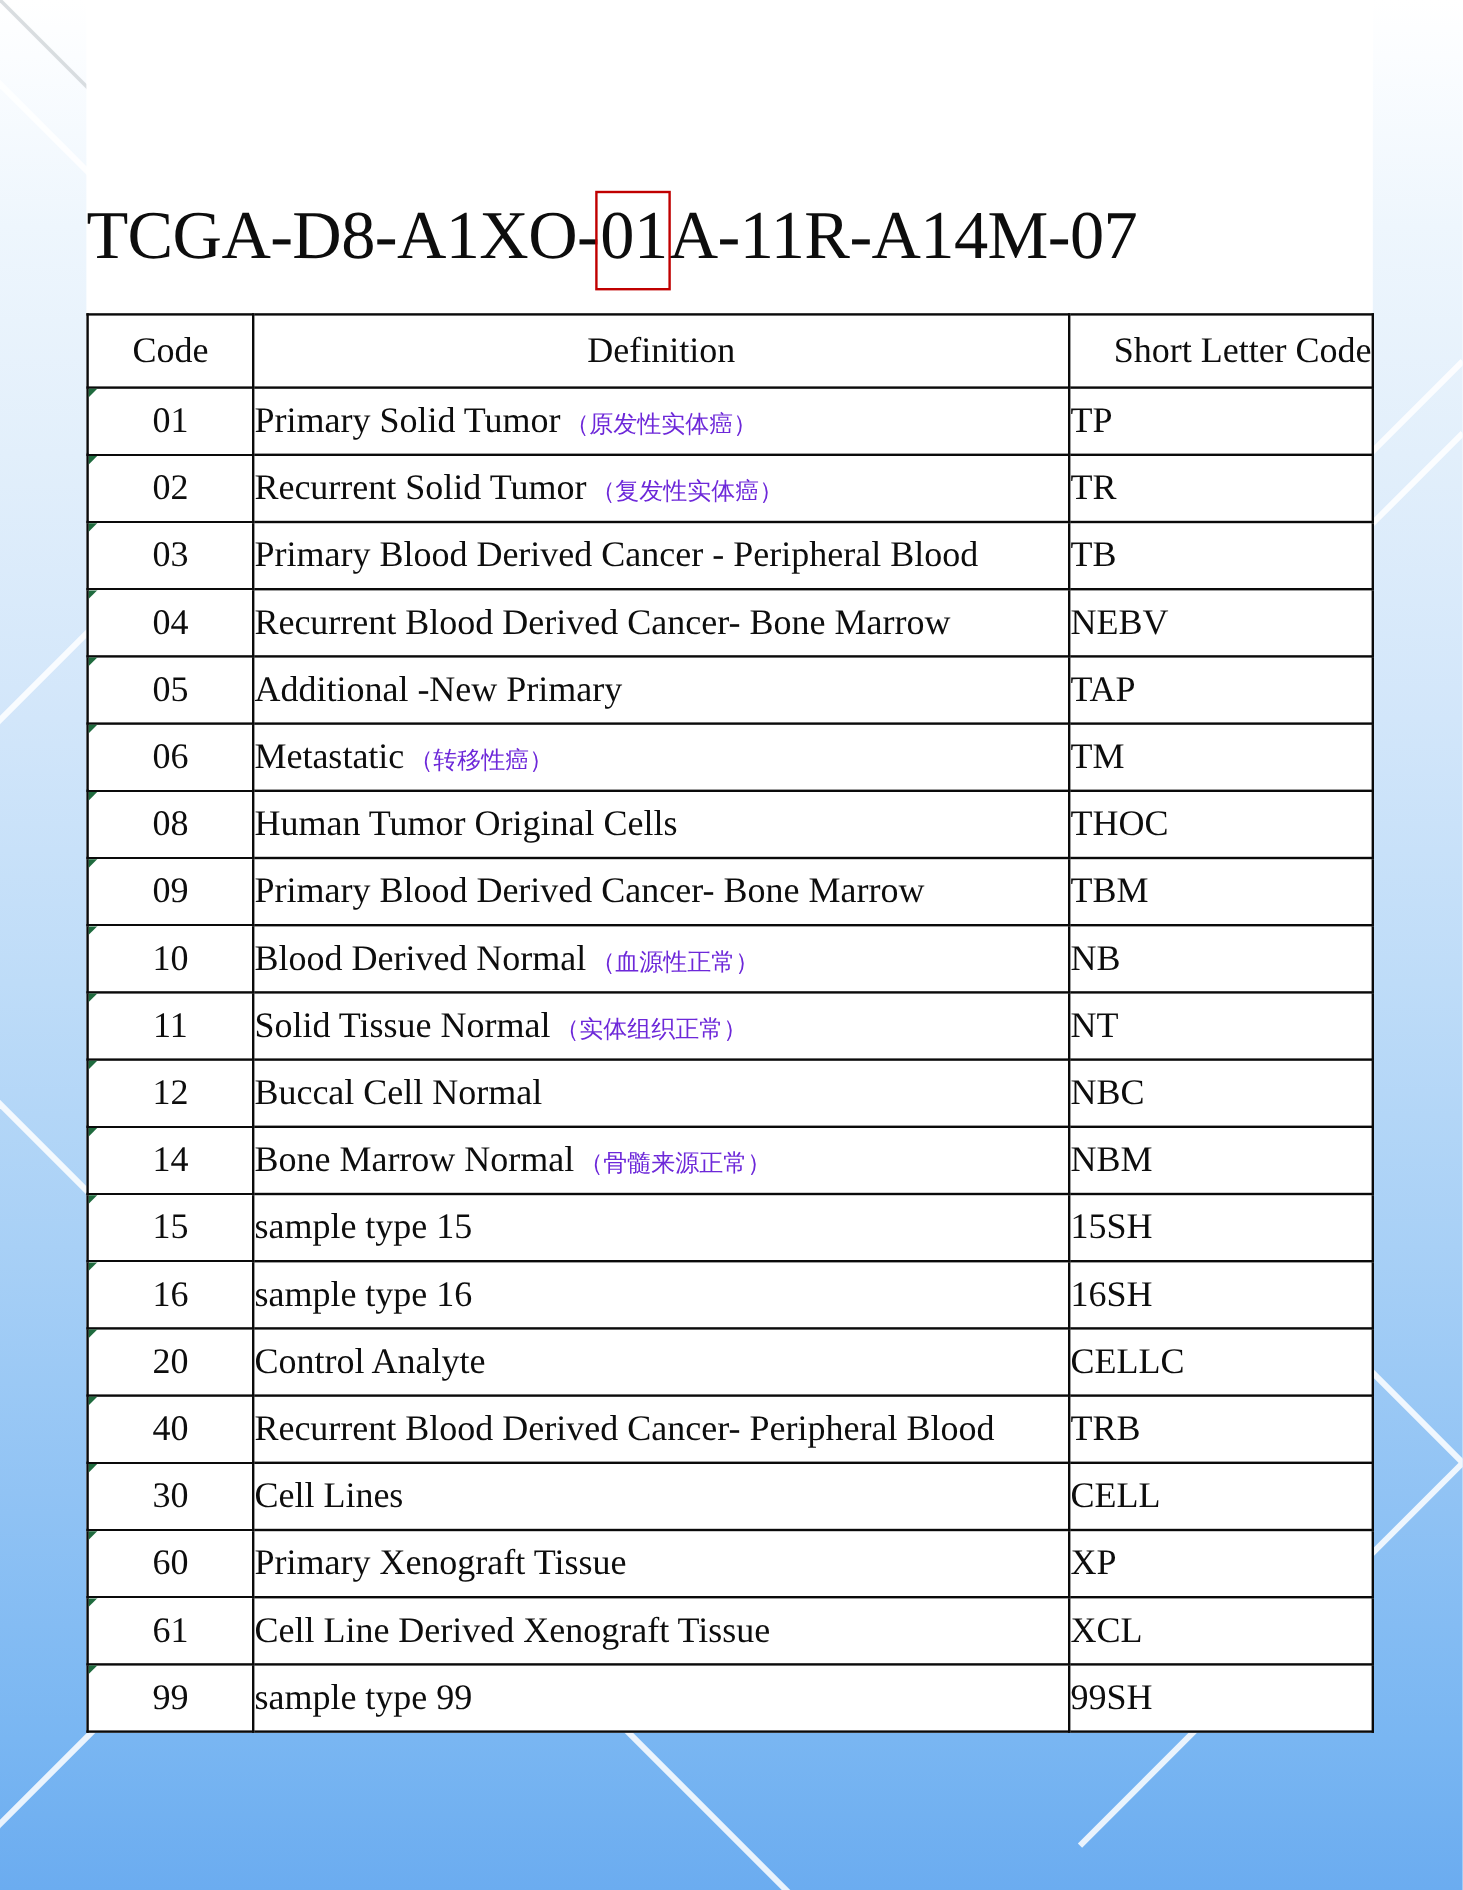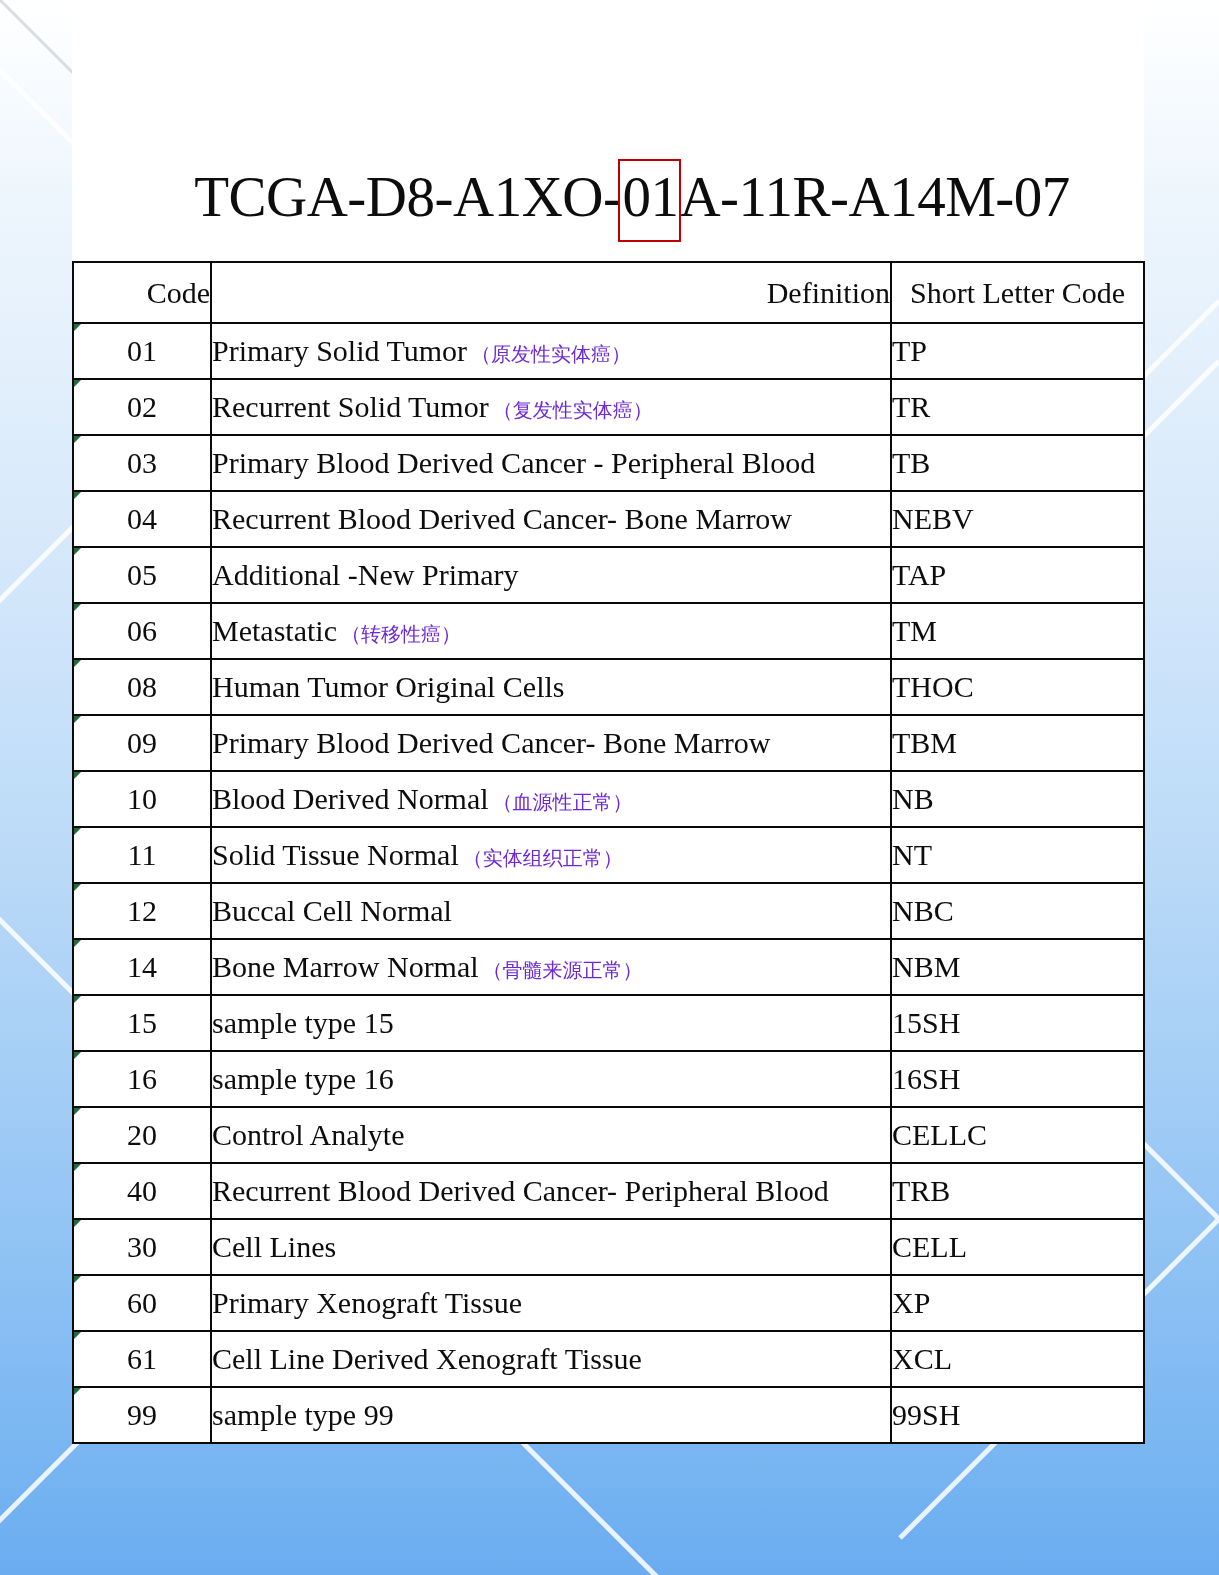--- a/index.html
+++ b/index.html
@@ -48,24 +48,23 @@
     height: 295px;
     background: #ffffff;
   }
 
   
   #title-wrap {
     position: absolute;
     left: 72px;
     top: 168px;
     width: 1072px;
-    text-align: center;
+    text-align: left;
     line-height: 1;
     z-index: 5;
-    margin-left: 24px;
   }
   #title {
     display: inline-block;
     position: relative;
     font-size: 57px;
     letter-spacing: -0.5px;
     color: #0d0d0d;
     white-space: nowrap;
   }
   .hl-box {
@@ -105,22 +104,22 @@
     color: #0d0d0d;
     font-size: 30px;
     font-weight: normal;
     padding: 0;
     height: 54px;
     vertical-align: middle;
     overflow: hidden;
     white-space: nowrap;
   }
   #tbl thead th { height: 59px; }
-  .th-code, .th-def { text-align: right; }
-  .th-short { text-align: center; padding-left: 9px; }
+  .th-code, .th-def { text-align: center; }
+  .th-short { text-align: right; padding-left: 9px; }
 
   td.cell-code  { text-align: center; font-size: 29px; }
   td.cell-def   { text-align: left; padding-left: 10px; font-size: 29px; }
   td.cell-short { text-align: left; padding-left: 9px; font-size: 29px; }
 
   .cn {
     color: #6d28d9;
     font-size: 20px;
     margin-left: 4px;
   }

